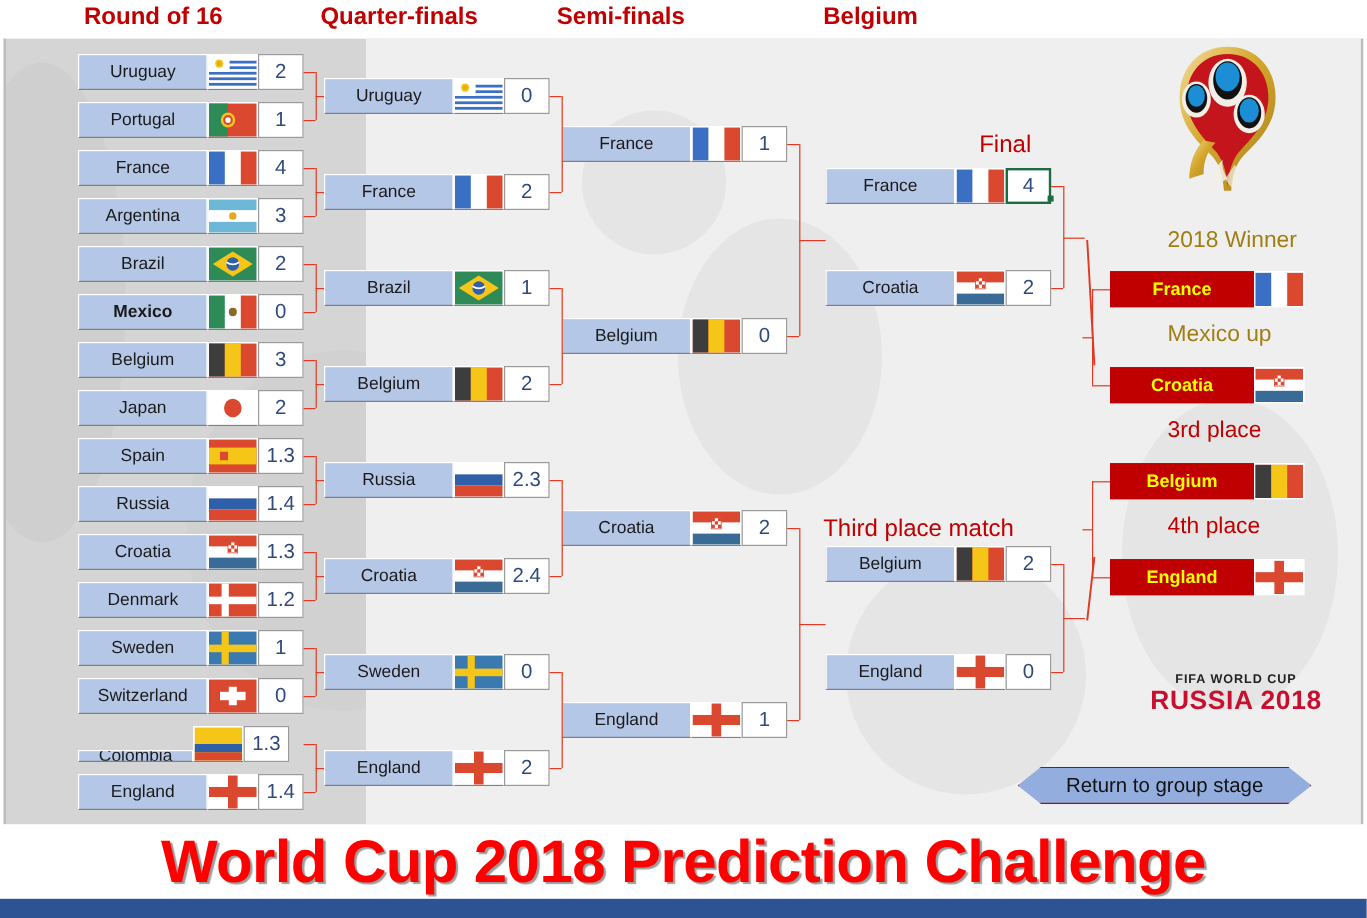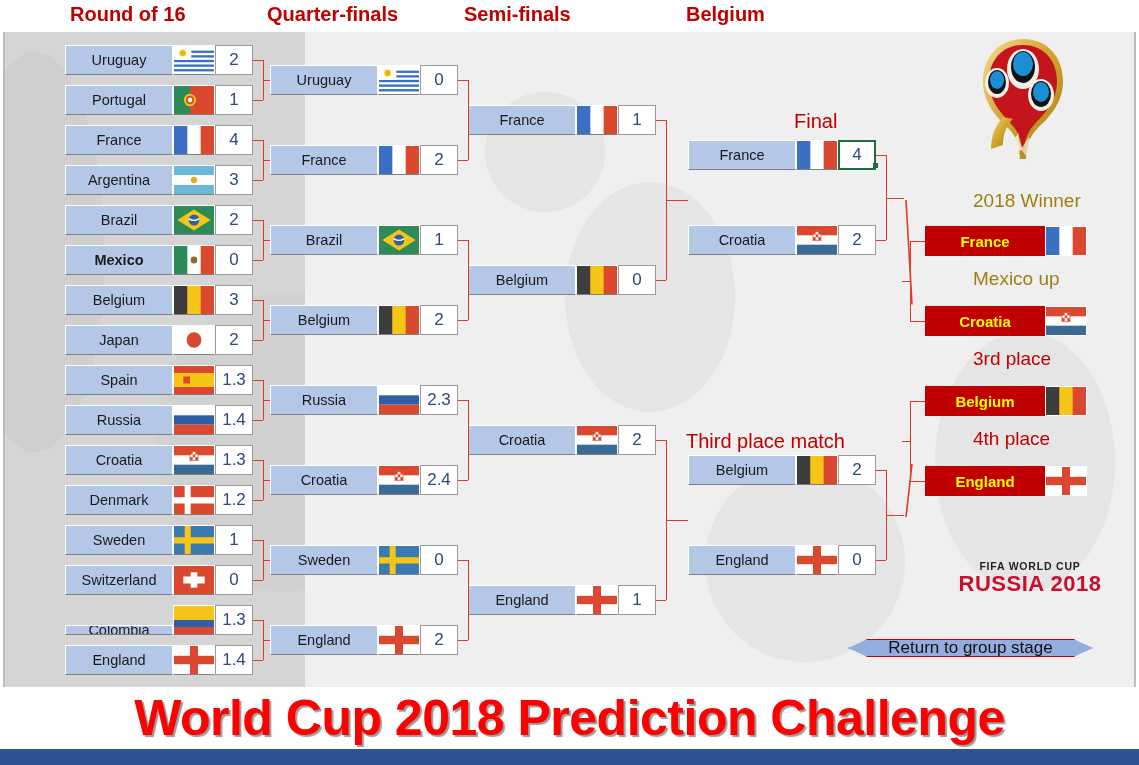--- a/index.html
+++ b/index.html
@@ -99,21 +99,21 @@
     font-size:10.5px; font-weight:700; color:#231f20; letter-spacing:.8px;
     font-family:"Liberation Sans", sans-serif;
   }
   #wm-russia{
     font-size:22px; font-weight:700; color:#C8102E; letter-spacing:.5px;
     font-family:"Liberation Sans", sans-serif; line-height:1.05;
   }
 
   
   #return-btn{
-    position:absolute; left:848px; top:639px; width:245px; height:18px;
+    position:absolute; left:848px; top:639px; width:245px; height:31px;
     cursor:pointer;
   }
   #return-btn .shape{
     position:absolute; inset:0;
     background:#93aede;
     border:1.5px solid #C00000;
     clip-path:polygon(0% 50%, 8% 0%, 92% 0%, 100% 50%, 92% 100%, 8% 100%);
   }
   #return-btn .txt{
     position:absolute; inset:0; display:flex; align-items:center; justify-content:center;
@@ -332,21 +332,21 @@
       <div class="flag"><svg viewBox="0 0 60 40" preserveAspectRatio="none" width="100%" height="100%">
           <rect width="60" height="40" fill="#d9482f"></rect>
           <rect x="25" y="9" width="10" height="22" fill="#fff"></rect>
           <rect x="14" y="15" width="32" height="10" fill="#fff"></rect>
         </svg></div>
       <div class="score-wrap">
         <div class="score">0</div>
       </div>
     </div>
     <div class="team-row" style="left: 60px; top: 573px;">
-      <div class="team-name" style="width: 108px; margin-top: 20px;">Colombia</div>
+      <div class="team-name" style="width: 96px; margin-top: 20px;">Colombia</div>
       <div class="flag"><svg viewBox="0 0 60 40" preserveAspectRatio="none" width="100%" height="100%">
           <rect width="60" height="40" fill="#f5c518"></rect>
           <rect y="20" width="60" height="10" fill="#2f5fa8"></rect>
           <rect y="30" width="60" height="10" fill="#d9482f"></rect>
         </svg></div>
       <div class="score-wrap">
         <div class="score">1.3</div>
       </div>
     </div>
     <div class="team-row" style="left: 60px; top: 613px;">
@@ -532,21 +532,21 @@
           <rect x="24" y="8" width="4" height="4" fill="#d9482f"></rect>
           <rect x="32" y="8" width="4" height="4" fill="#d9482f"></rect>
           <rect x="28" y="12" width="4" height="4" fill="#d9482f"></rect>
           <rect x="24" y="16" width="4" height="4" fill="#d9482f"></rect>
           <rect x="32" y="16" width="4" height="4" fill="#d9482f"></rect>
         </svg></div>
       <div class="score-wrap">
         <div class="score">2</div>
       </div>
     </div>
-    <div class="section-label" style="left: 789px; top: 78px;">Final</div>
+    <div class="section-label" style="left: 811px; top: 78px;">Final</div>
     <div class="team-row" style="left: 683px; top: 423px;">
       <div class="team-name" style="width: 108px;">Belgium</div>
       <div class="flag"><svg viewBox="0 0 60 40" preserveAspectRatio="none" width="100%" height="100%">
           <rect width="60" height="40" fill="#d9482f"></rect>
           <rect width="20" height="40" fill="#3d3d3d"></rect>
           <rect x="20" width="20" height="40" fill="#f5c518"></rect>
         </svg></div>
       <div class="score-wrap">
         <div class="score">2</div>
       </div>

